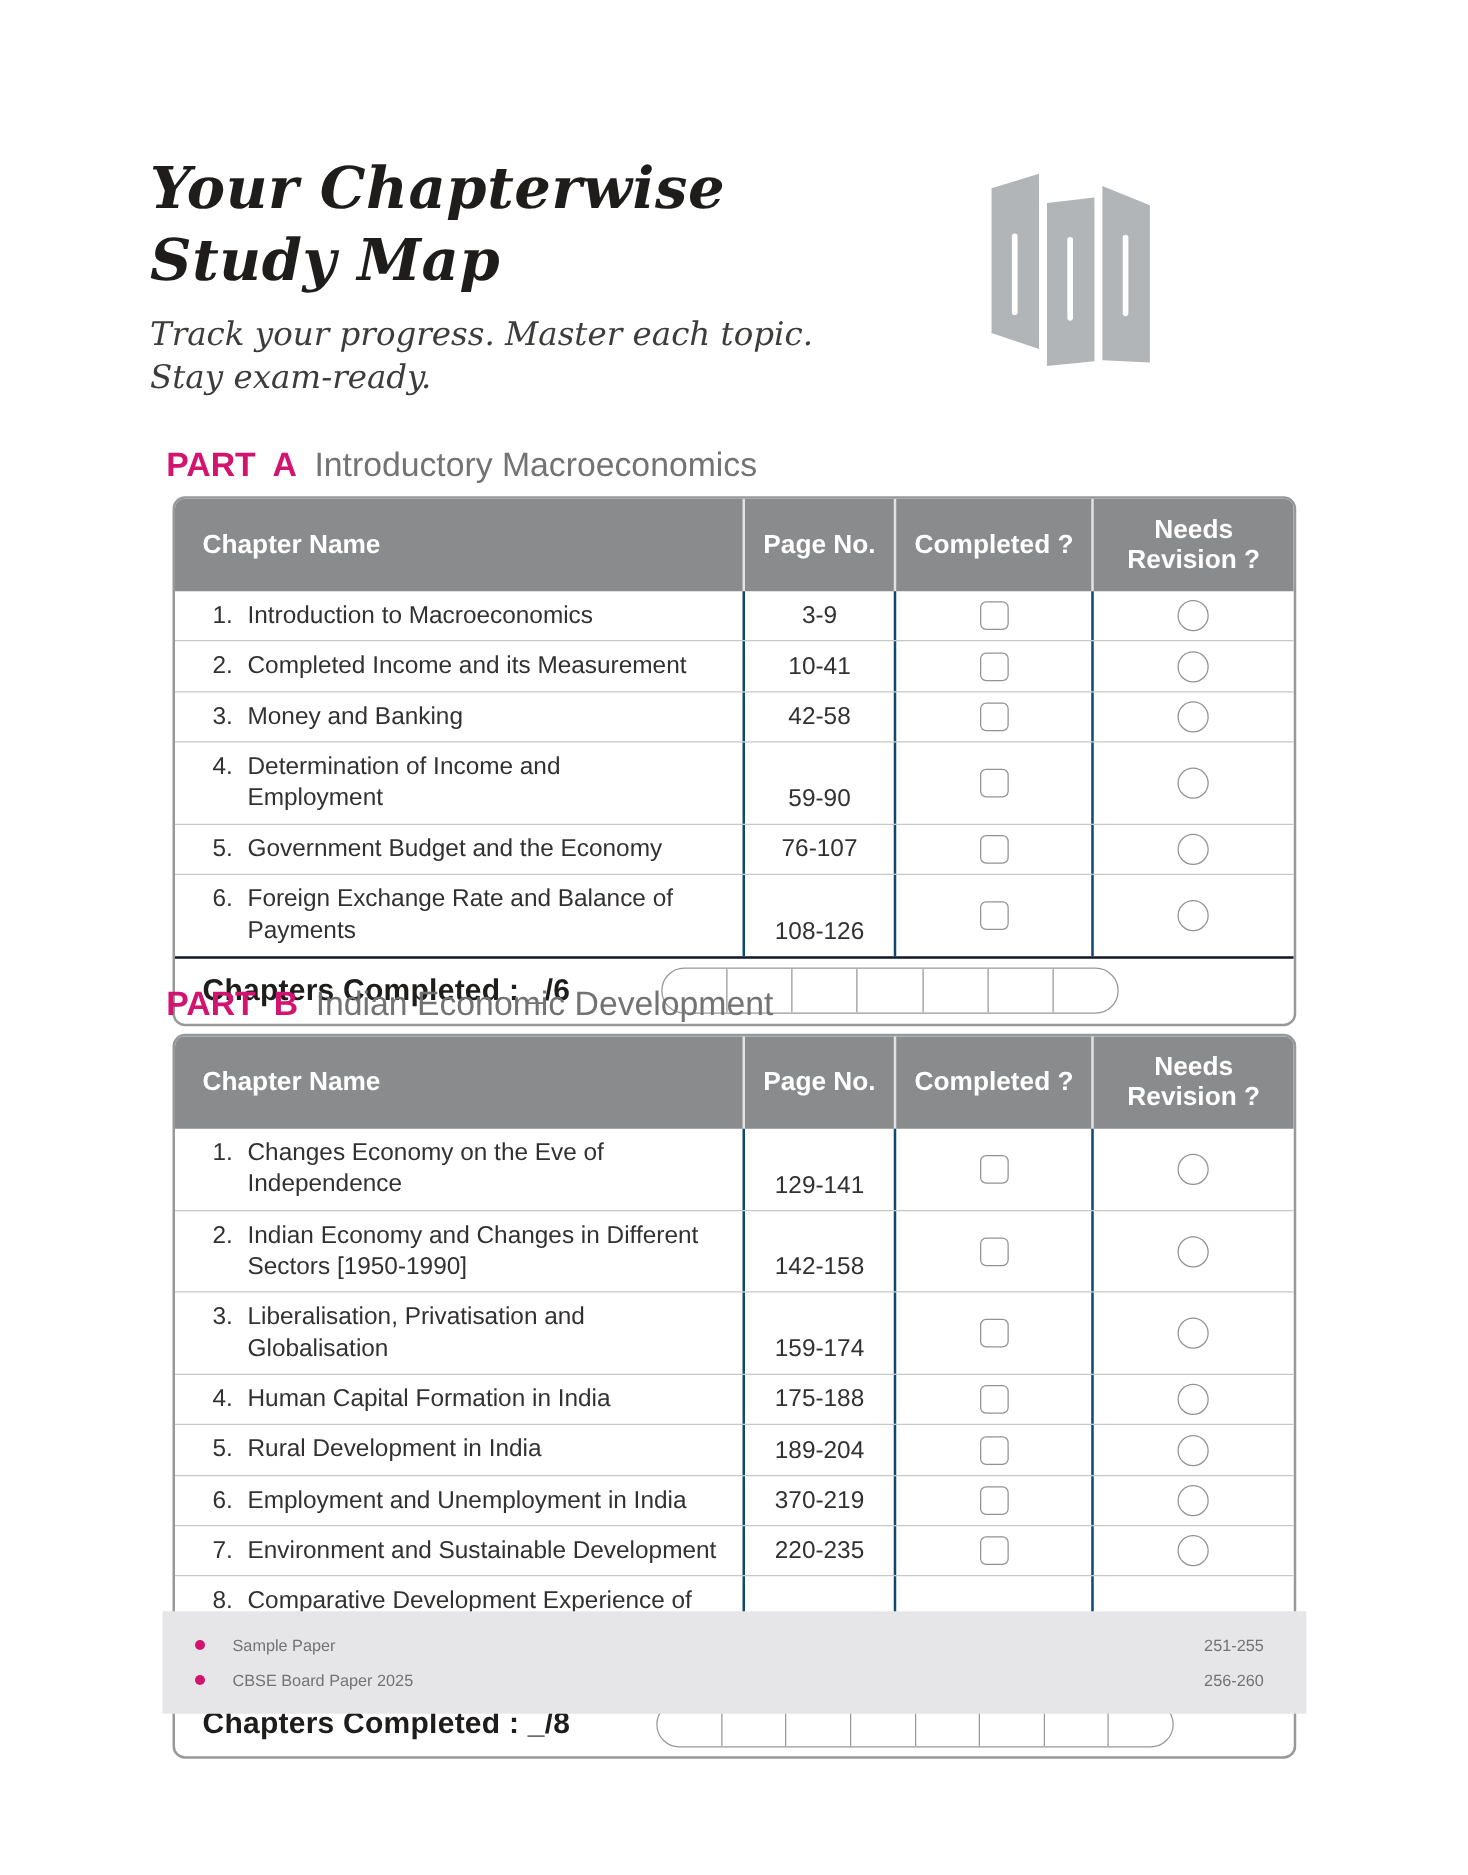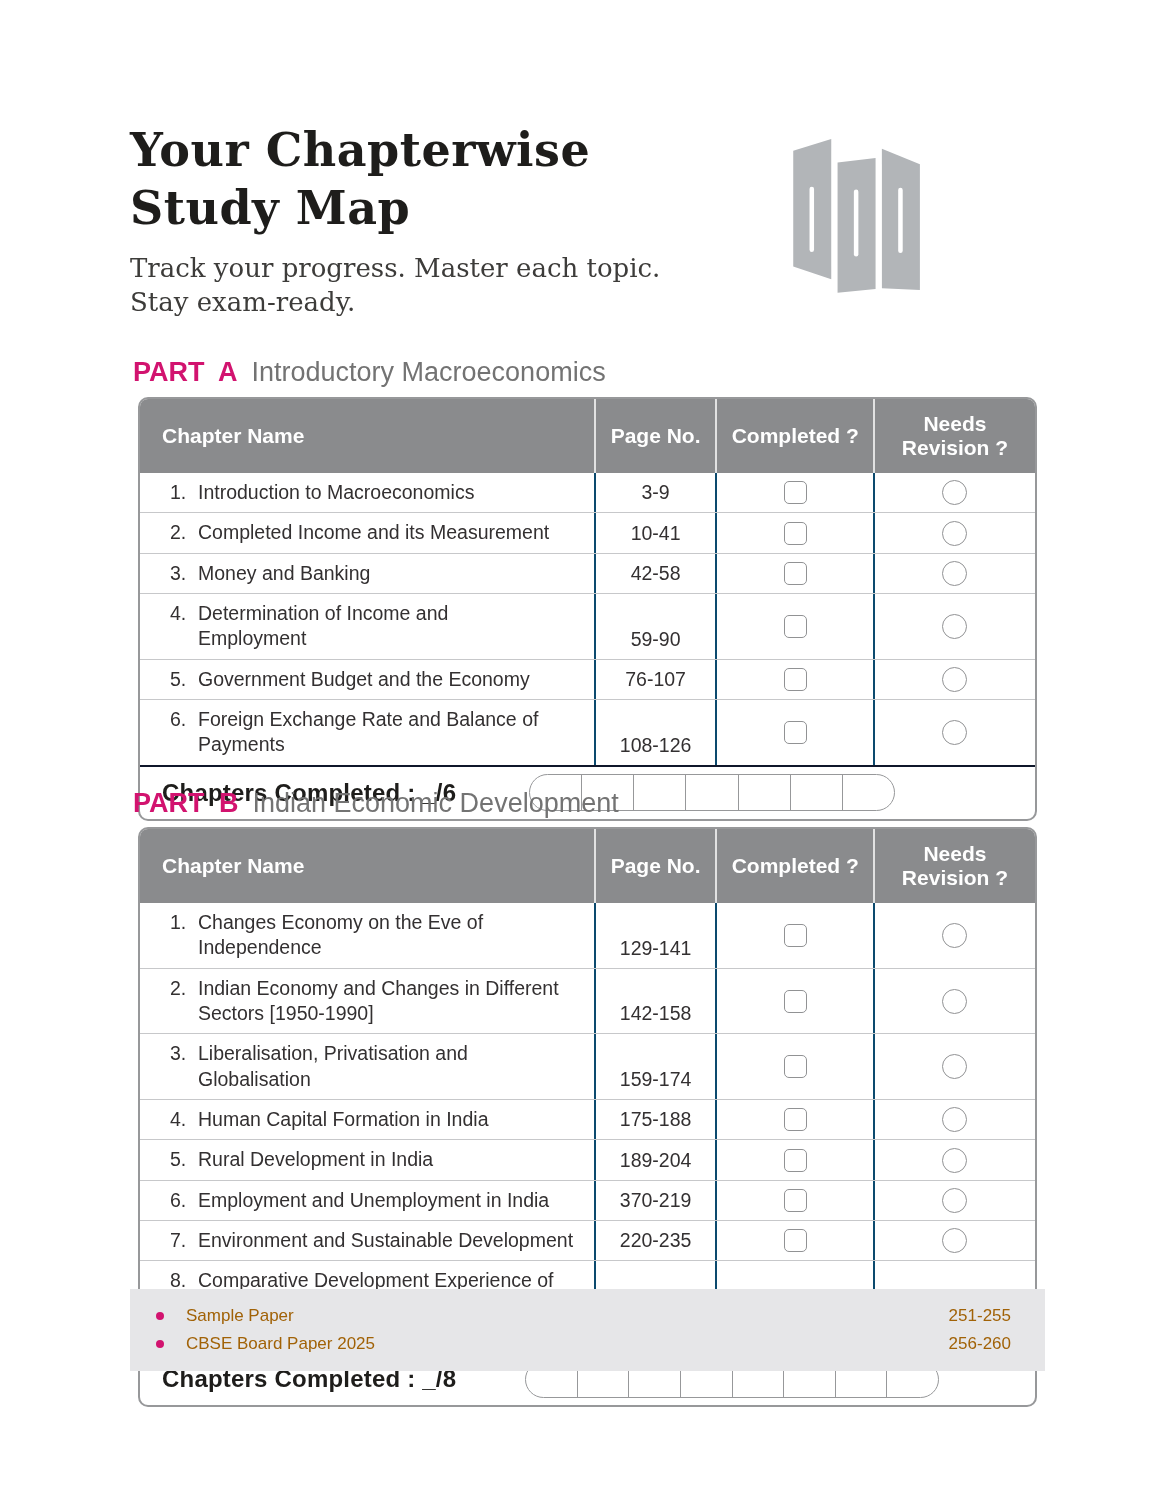--- a/index.html
+++ b/index.html
@@ -5,21 +5,21 @@
   * { margin: 0; padding: 0; box-sizing: border-box; }
   html, body { background: #ffffff; }
   body { font-family: "Liberation Sans", sans-serif; color: #2e2d2c; }
   .page {
     position: relative;
     width: 1174px; height: 1500px;
     margin: 0 auto; background: #ffffff; overflow: hidden;
   }
 
   
-  .hero { position: absolute; left: 130px; top: 122px; width: 640px; }
+  .hero { position: absolute; left: 120px; top: 122px; width: 640px; font-style: italic; }
   .hero-title {
     font-family: "DejaVu Serif", "Liberation Serif", serif;
     font-weight: 700; font-size: 46px; line-height: 1.26; color: #1e1d1b;
     letter-spacing: 0.5px;
   }
   .hero-sub {
     margin-top: 14px;
     font-family: "DejaVu Serif", "Liberation Serif", serif;
     font-size: 26px; line-height: 1.3; color: #3d3c3a;
   }
@@ -88,21 +88,21 @@
   #table-a .tracker-pill { width: 366px; margin-right: 140px; }
   #table-b .tracker-pill { width: 414px; margin-right: 96px; }
   .pill-seg { flex: 1; }
   .pill-seg + .pill-seg { border-left: 1px solid #97989a; }
 
   
   .bottom-strip {
     position: absolute; left: 130px; top: 1289px; width: 915px;
     background: #e6e6e8; padding: 13px 34px 13px 26px;
   }
-  .strip-row { display: flex; align-items: center; min-height: 28px; font-size: 17px; color: #a16207; }
+  .strip-row { display: flex; align-items: center; min-height: 28px; font-size: 13px; color: #737373; }
   .strip-bullet { width: 8px; height: 8px; border-radius: 50%; background: #d2136f; margin-right: 22px; flex: 0 0 8px; }
   .strip-pages { margin-left: auto; }
 </style>
 </head>
 <body>
 
 <div class="page">
 
   <div class="hero">
     <div class="hero-title">

